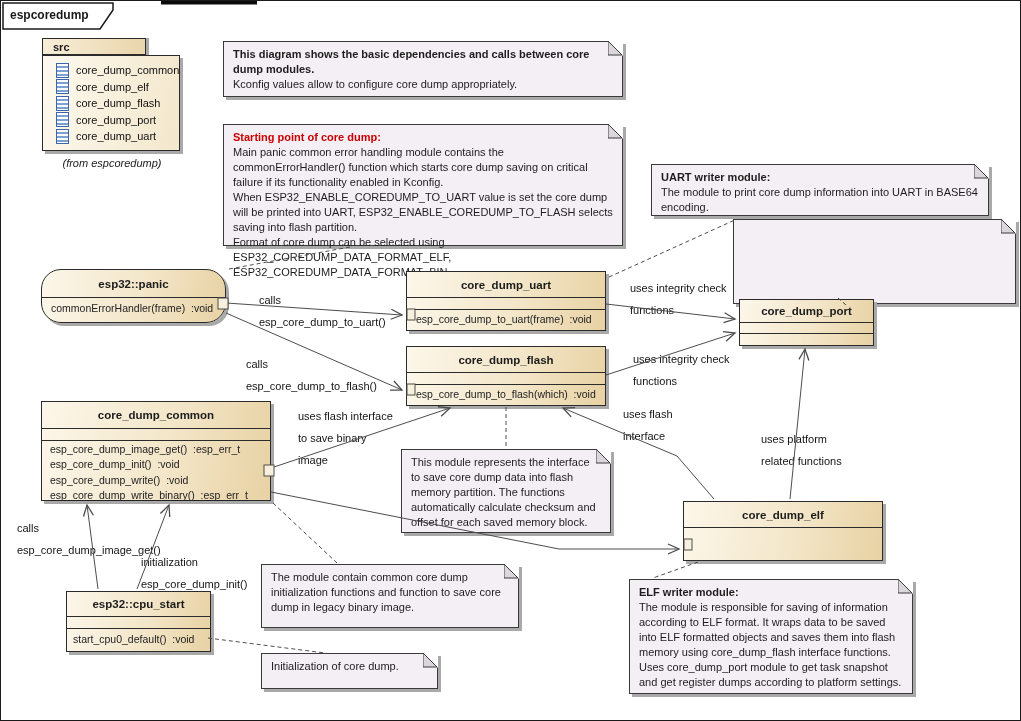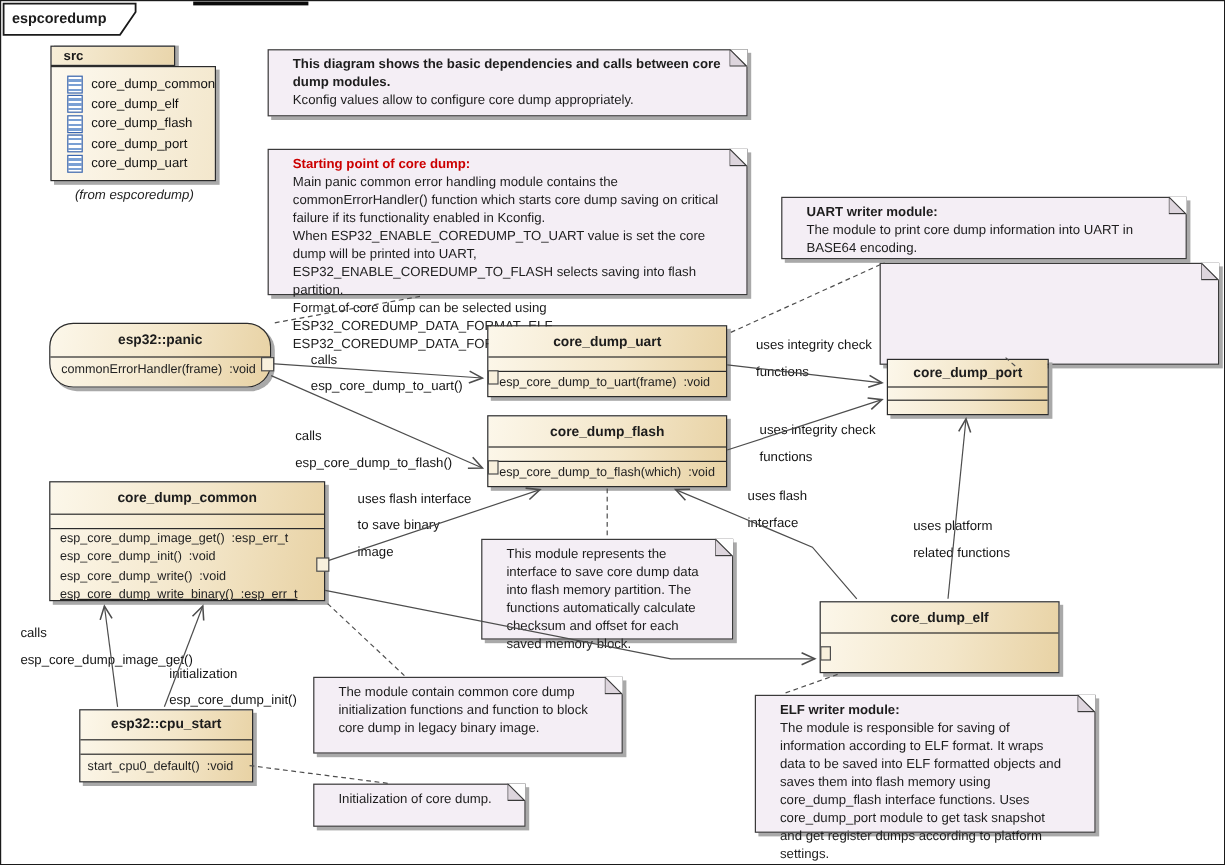--- a/index.html
+++ b/index.html
@@ -19,21 +19,21 @@
   .cls .hdr{display:flex;align-items:center;justify-content:center;
     font-weight:bold;font-size:11.5px;color:#1c1c1c;}
   .cls .sec{border-top:1px solid #2b2b2b;box-sizing:border-box;}
   .method{font-size:10.5px;color:#222;line-height:15px;padding:3px 4px 0 9px;white-space:pre;}
   .method.static{text-decoration:underline;}
   .mrow{font-size:10.5px;color:#222;line-height:15.4px;padding-left:8px;white-space:pre;}
   .mrow.static{text-decoration:underline;}
   
   .note{
     position:absolute;border:1px solid #3a3a3a;background:#f4eef5;box-sizing:border-box;
-    box-shadow:3px 3px 0 #a9a9a9;padding:5px 20px;font-size:11px;line-height:15px;color:#1d1d1d;z-index:2;
+    box-shadow:3px 3px 0 #a9a9a9;padding:5px 9px;font-size:11px;line-height:15px;color:#1d1d1d;z-index:2;
   }
   .note .title{font-weight:bold;}
   .note .title.red{color:#cc0000;}
   .note .body{white-space:pre-line;}
   .fold{position:absolute;top:-1px;right:-1px;}
   
   .pkg-tab{
     position:absolute;border:1.5px solid #2b2b2b;box-sizing:border-box;z-index:2;
     background:linear-gradient(100deg,#f7eed8 0%,#e9d5ab 100%);
     font-size:11px;font-weight:bold;padding:2px 0 0 10px;box-shadow:3px 0 0 #a9a9a9;
@@ -129,21 +129,21 @@
         <path d="M0,0 L14,14 L0,14 Z" fill="#ddd5dd" stroke="#3a3a3a"></path>
       </svg>
     <div class="body">This module represents the interface to save core dump data into flash memory partition. The functions automatically calculate checksum and offset for each saved memory block.</div>
   </div>
 
   <div class="note" style="left:260px;top:563px;width:258px;height:64px;">
     <svg class="fold" width="15" height="15" viewBox="0 0 15 15">
       <path d="M0,0 L15,0 L15,15 Z" fill="#ffffff"></path>
         <path d="M0,0 L14,14 L0,14 Z" fill="#ddd5dd" stroke="#3a3a3a"></path>
       </svg>
-    <div class="body">The module contain common core dump initialization functions and function to block core dump in legacy binary image.</div>
+    <div class="body">The module contain common core dump initialization functions and function to save core dump in legacy binary image.</div>
   </div>
 
   <div class="note" style="left:260px;top:652px;width:177px;height:36px;">
     <svg class="fold" width="15" height="15" viewBox="0 0 15 15">
       <path d="M0,0 L15,0 L15,15 Z" fill="#ffffff"></path>
         <path d="M0,0 L14,14 L0,14 Z" fill="#ddd5dd" stroke="#3a3a3a"></path>
       </svg>
     <div class="body">Initialization of core dump.</div>
   </div>
 

